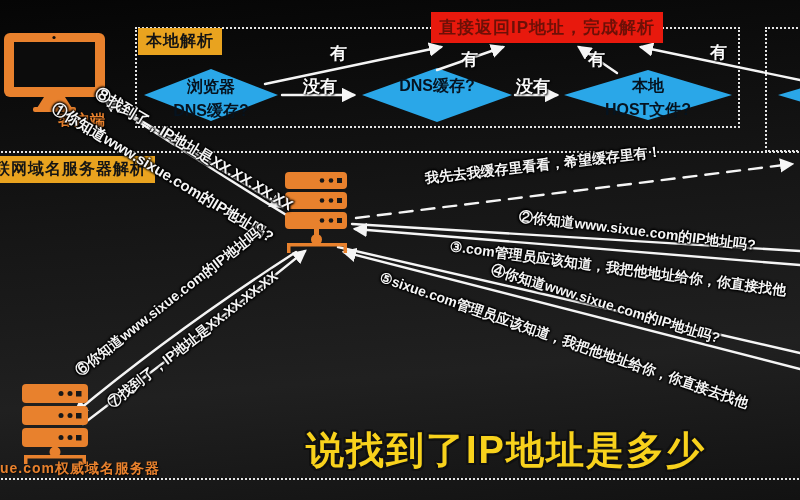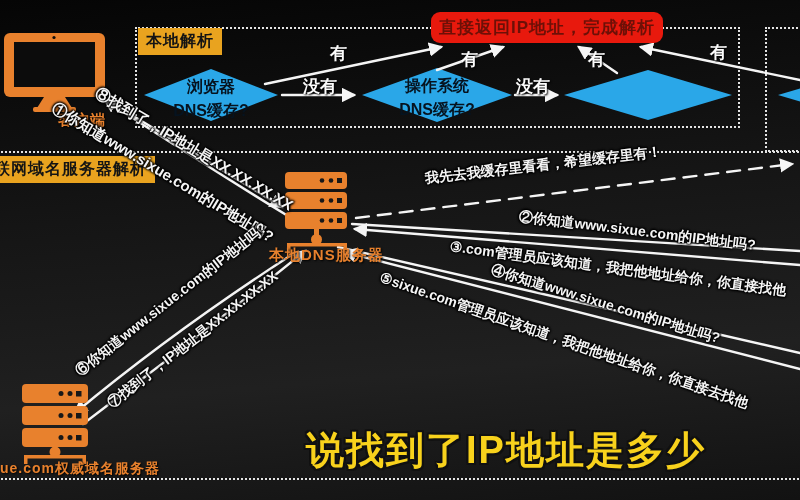--- a/index.html
+++ b/index.html
@@ -9,21 +9,21 @@
     font-family:Liberation Sans, sans-serif;
   }
   .abs{position:absolute;}
   .dotbox{position:absolute;border:2px dotted #e4e4e4;}
   .seclabel{
     position:absolute;background:#e9a31f;color:#141414;font-weight:bold;
     font-size:16px;padding:3px 8px;white-space:nowrap;letter-spacing:1px;
   }
   .resultbox{
     position:absolute;left:431px;top:12px;width:232px;height:31px;
-    background:#e8190d;border-radius:9px;color:#6d1007;font-weight:bold;
+    background:#e8190d;border-radius:0;color:#6d1007;font-weight:bold;
     font-size:17px;text-align:center;line-height:31px;white-space:nowrap;letter-spacing:1px;
   }
   .dtext{
     position:absolute;text-align:center;font-weight:bold;font-size:16px;
     color:#06131f;line-height:1.5;
   }
   .dtext span{display:block;}
   .rt{
     position:absolute;white-space:nowrap;font-weight:bold;color:#f5f5f5;
     transform-origin:0 0;font-size:14px;
@@ -145,33 +145,35 @@
   <div class="seclabel" style="left:138px;top:28px;">本地解析</div>
   <div class="seclabel" style="left:-14px;top:156px;">联网域名服务器解析</div>
 
   <div class="resultbox">直接返回IP地址，完成解析</div>
 
   <div class="dtext" style="left:146px;top:75px;width:130px;">
     <span>浏览器</span>
     <span>DNS缓存?</span>
   </div>
   <div class="dtext" style="left:367px;top:74px;width:140px;">
-    <span>操作系统</span>
     <span>DNS缓存?</span>
+  </div>
+  <div class="dtext" style="left:578px;top:74px;width:140px;">
+    <span>本地</span>
+    <span>HOST文件?</span>
   </div>
 
   <span class="flowlab" style="left:330px;top:42px;">有</span>
   <span class="flowlab" style="left:461px;top:48px;">有</span>
   <span class="flowlab" style="left:588px;top:48px;">有</span>
   <span class="flowlab" style="left:710px;top:41px;">有</span>
   <span class="flowlab" style="left:303px;top:75px;">没有</span>
   <span class="flowlab" style="left:516px;top:75px;">没有</span>
 
   <div class="nodelabel" style="left:10px;top:111px;width:96px;text-align:right;">客户端</div>
-  <div class="nodelabel" style="left:269px;top:246px;">本地DNS服务器</div>
   <div class="nodelabel" style="left:0px;top:460px;font-size:14px;">ue.com权威域名服务器</div>
 
   <div class="rt" style="left:101px;top:84px;font-size:15px;transform:rotate(30.5deg);">⑧找到了，IP地址是XX.XX.XX.XX</div>
   <div class="rt" style="left:58px;top:99px;font-size:15px;transform:rotate(31deg);">①你知道www.sixue.com的IP地址吗?</div>
   <div class="rt" style="left:424px;top:170px;transform:rotate(-6.5deg);">我先去我缓存里看看，希望缓存里有！</div>
   <div class="rt" style="left:520px;top:208px;transform:rotate(7deg);">②你知道www.sixue.com的IP地址吗?</div>
   <div class="rt" style="left:451px;top:238px;transform:rotate(7.5deg);">③.com管理员应该知道，我把他地址给你，你直接找他</div>
   <div class="rt" style="left:494px;top:261px;transform:rotate(17deg);">④你知道www.sixue.com的IP地址吗?</div>
   <div class="rt" style="left:383px;top:269px;transform:rotate(19deg);">⑤sixue.com管理员应该知道，我把他地址给你，你直接去找他</div>
   <div class="rt" style="left:72px;top:366px;transform:rotate(-38deg);">⑥你知道www.sixue.com的IP地址吗?</div>

